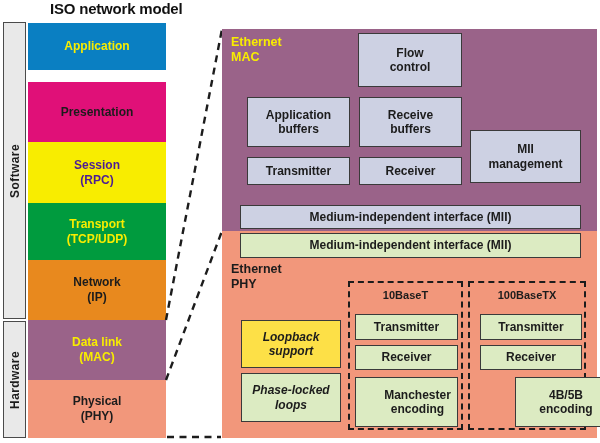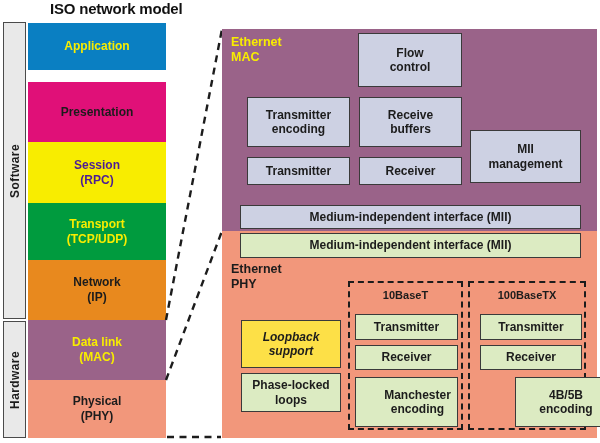--- a/index.html
+++ b/index.html
@@ -51,21 +51,21 @@
   }
   .b-flow{left:358px;top:33px;width:104px;height:54px;padding:2px 26px;}
   .b-txb{left:247px;top:97px;width:103px;height:50px;}
   .b-rxb{left:359px;top:97px;width:103px;height:50px;padding:2px 16px;}
   .b-miimgmt{left:470px;top:130px;width:111px;height:53px;padding:2px 16px;}
   .b-tx{left:247px;top:157px;width:103px;height:28px;}
   .b-rx{left:359px;top:157px;width:103px;height:28px;}
   .b-miibar1{left:240px;top:205px;width:341px;height:24px;font-size:12px;}
   .b-miibar2{left:240px;top:233px;width:341px;height:25px;font-size:12px;}
   .b-loop{left:241px;top:320px;width:100px;height:48px;}
-  .b-pll{left:241px;top:373px;width:100px;height:39px;}
+  .b-pll{left:241px;top:373px;width:100px;height:49px;font-style:italic;}
   .b-tx10{left:355px;top:314px;width:103px;height:26px;}
   .b-rx10{left:355px;top:345px;width:103px;height:25px;}
   .b-man{left:355px;top:377px;width:103px;height:50px;padding-left:32px;}
   .b-tx100{left:480px;top:314px;width:102px;height:26px;}
   .b-rx100{left:480px;top:345px;width:102px;height:25px;}
   .b-4b5b{left:480px;top:377px;width:102px;height:50px;padding:2px 20px;margin-left:35px;}
   
   .grp{position:absolute;border:2px dashed #1c1c1c;box-sizing:border-box;}
   .g10{left:348px;top:281px;width:115px;height:149px;}
   .g100{left:468px;top:281px;width:118px;height:149px;}
@@ -132,21 +132,21 @@
   </div>
   <div class="region-label phy-label">
     <div>Ethernet</div>
     <div>PHY</div>
   </div>
 
   <div class="bx b-flow" style="background: rgb(205, 209, 227);">
       <span>Flow control</span>
     </div>
   <div class="bx b-txb" style="background: rgb(205, 209, 227);">
-      <span>Transmitter encoding</span>
+      <span>Application buffers</span>
     </div>
   <div class="bx b-rxb" style="background: rgb(205, 209, 227);">
       <span>Receive buffers</span>
     </div>
   <div class="bx b-miimgmt" style="background: rgb(205, 209, 227);">
       <span>MII management</span>
     </div>
   <div class="bx b-tx" style="background: rgb(205, 209, 227);">
       <span>Transmitter</span>
     </div>

